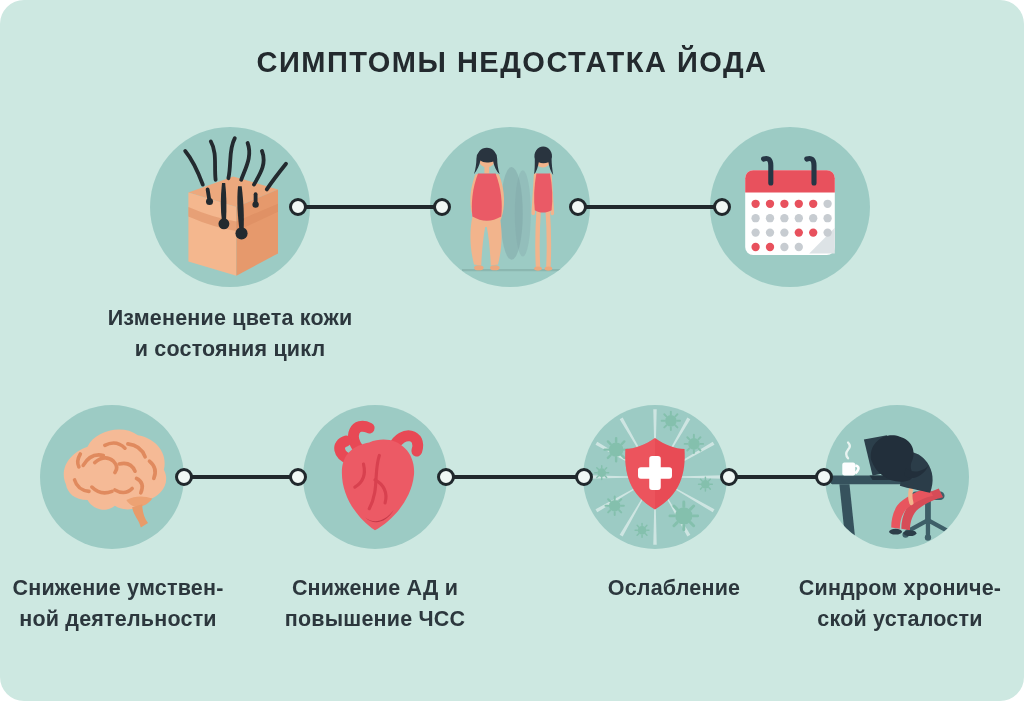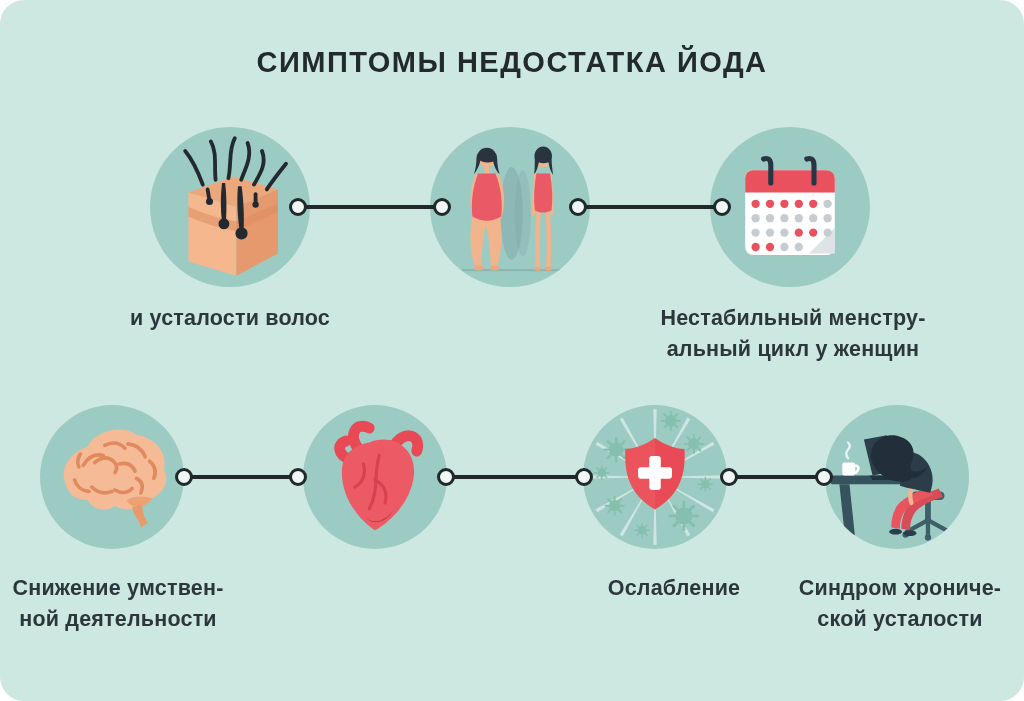--- a/index.html
+++ b/index.html
@@ -154,25 +154,22 @@
     <span class="node nl"></span>
     <span class="node nr"></span>
   </div>
   <div class="connector" style="left:569px;top:198px;width:162px;">
     <span class="line"></span>
     <span class="node nl"></span>
     <span class="node nr"></span>
   </div>
 
   <div class="caption" style="left:60px;top:303px;">
-    <span>и усталости волос</span>
-  </div>
-  <div class="caption" style="left:623px;top:303px;">
-    <span>Нестабильный менстру-</span>
-    <span>альный цикл у женщин</span>
+    <span>Изменение цвета кожи</span>
+    <span>и состояния цикл</span>
   </div>
 
   <div class="circle c144" style="left:40px;top:405px;">
     <svg viewBox="0 0 100 100">
       <path d="M18,55 C13,44 21,33 33,29 C38,18 57,13 68,21 C80,23 89,33 86,45 C91,54 84,64 74,66 C70,72 60,75 52,70 C46,75 37,73 33,66 C24,66 19,61 18,55 Z" fill="#f5ba96"></path>
       <path d="M60,66 C64,73 73,72 78,65 C72,63 66,63 60,66 Z" fill="#eda273"></path>
       <path d="M64,71 C65,77 69,80 70,85 L75,82 C72,78 71,73 71,69 Z" fill="#e89b6a"></path>
       <g stroke="#e08a5e" stroke-width="2.5" fill="none" stroke-linecap="round">
         <path d="M30,42 q5,-9 14,-7"></path>
         <path d="M45,28 q8,-4 14,2"></path>
@@ -313,20 +310,24 @@
   <div class="connector" style="left:720px;top:468px;width:113px;">
     <span class="line"></span>
     <span class="node nl"></span>
     <span class="node nr"></span>
   </div>
 
   <div class="caption" style="left:-52px;top:573px;">
     <span>Снижение умствен-</span>
     <span>ной деятельности</span>
   </div>
+  <div class="caption" style="left:205px;top:573px;">
+    <span>Снижение АД и</span>
+    <span>повышение ЧСС</span>
+  </div>
   <div class="caption" style="left:504px;top:573px;">
     <span>Ослабление</span>
   </div>
   <div class="caption" style="left:730px;top:573px;">
     <span>Синдром хрониче-</span>
     <span>ской усталости</span>
   </div>
 
 </div>
 

